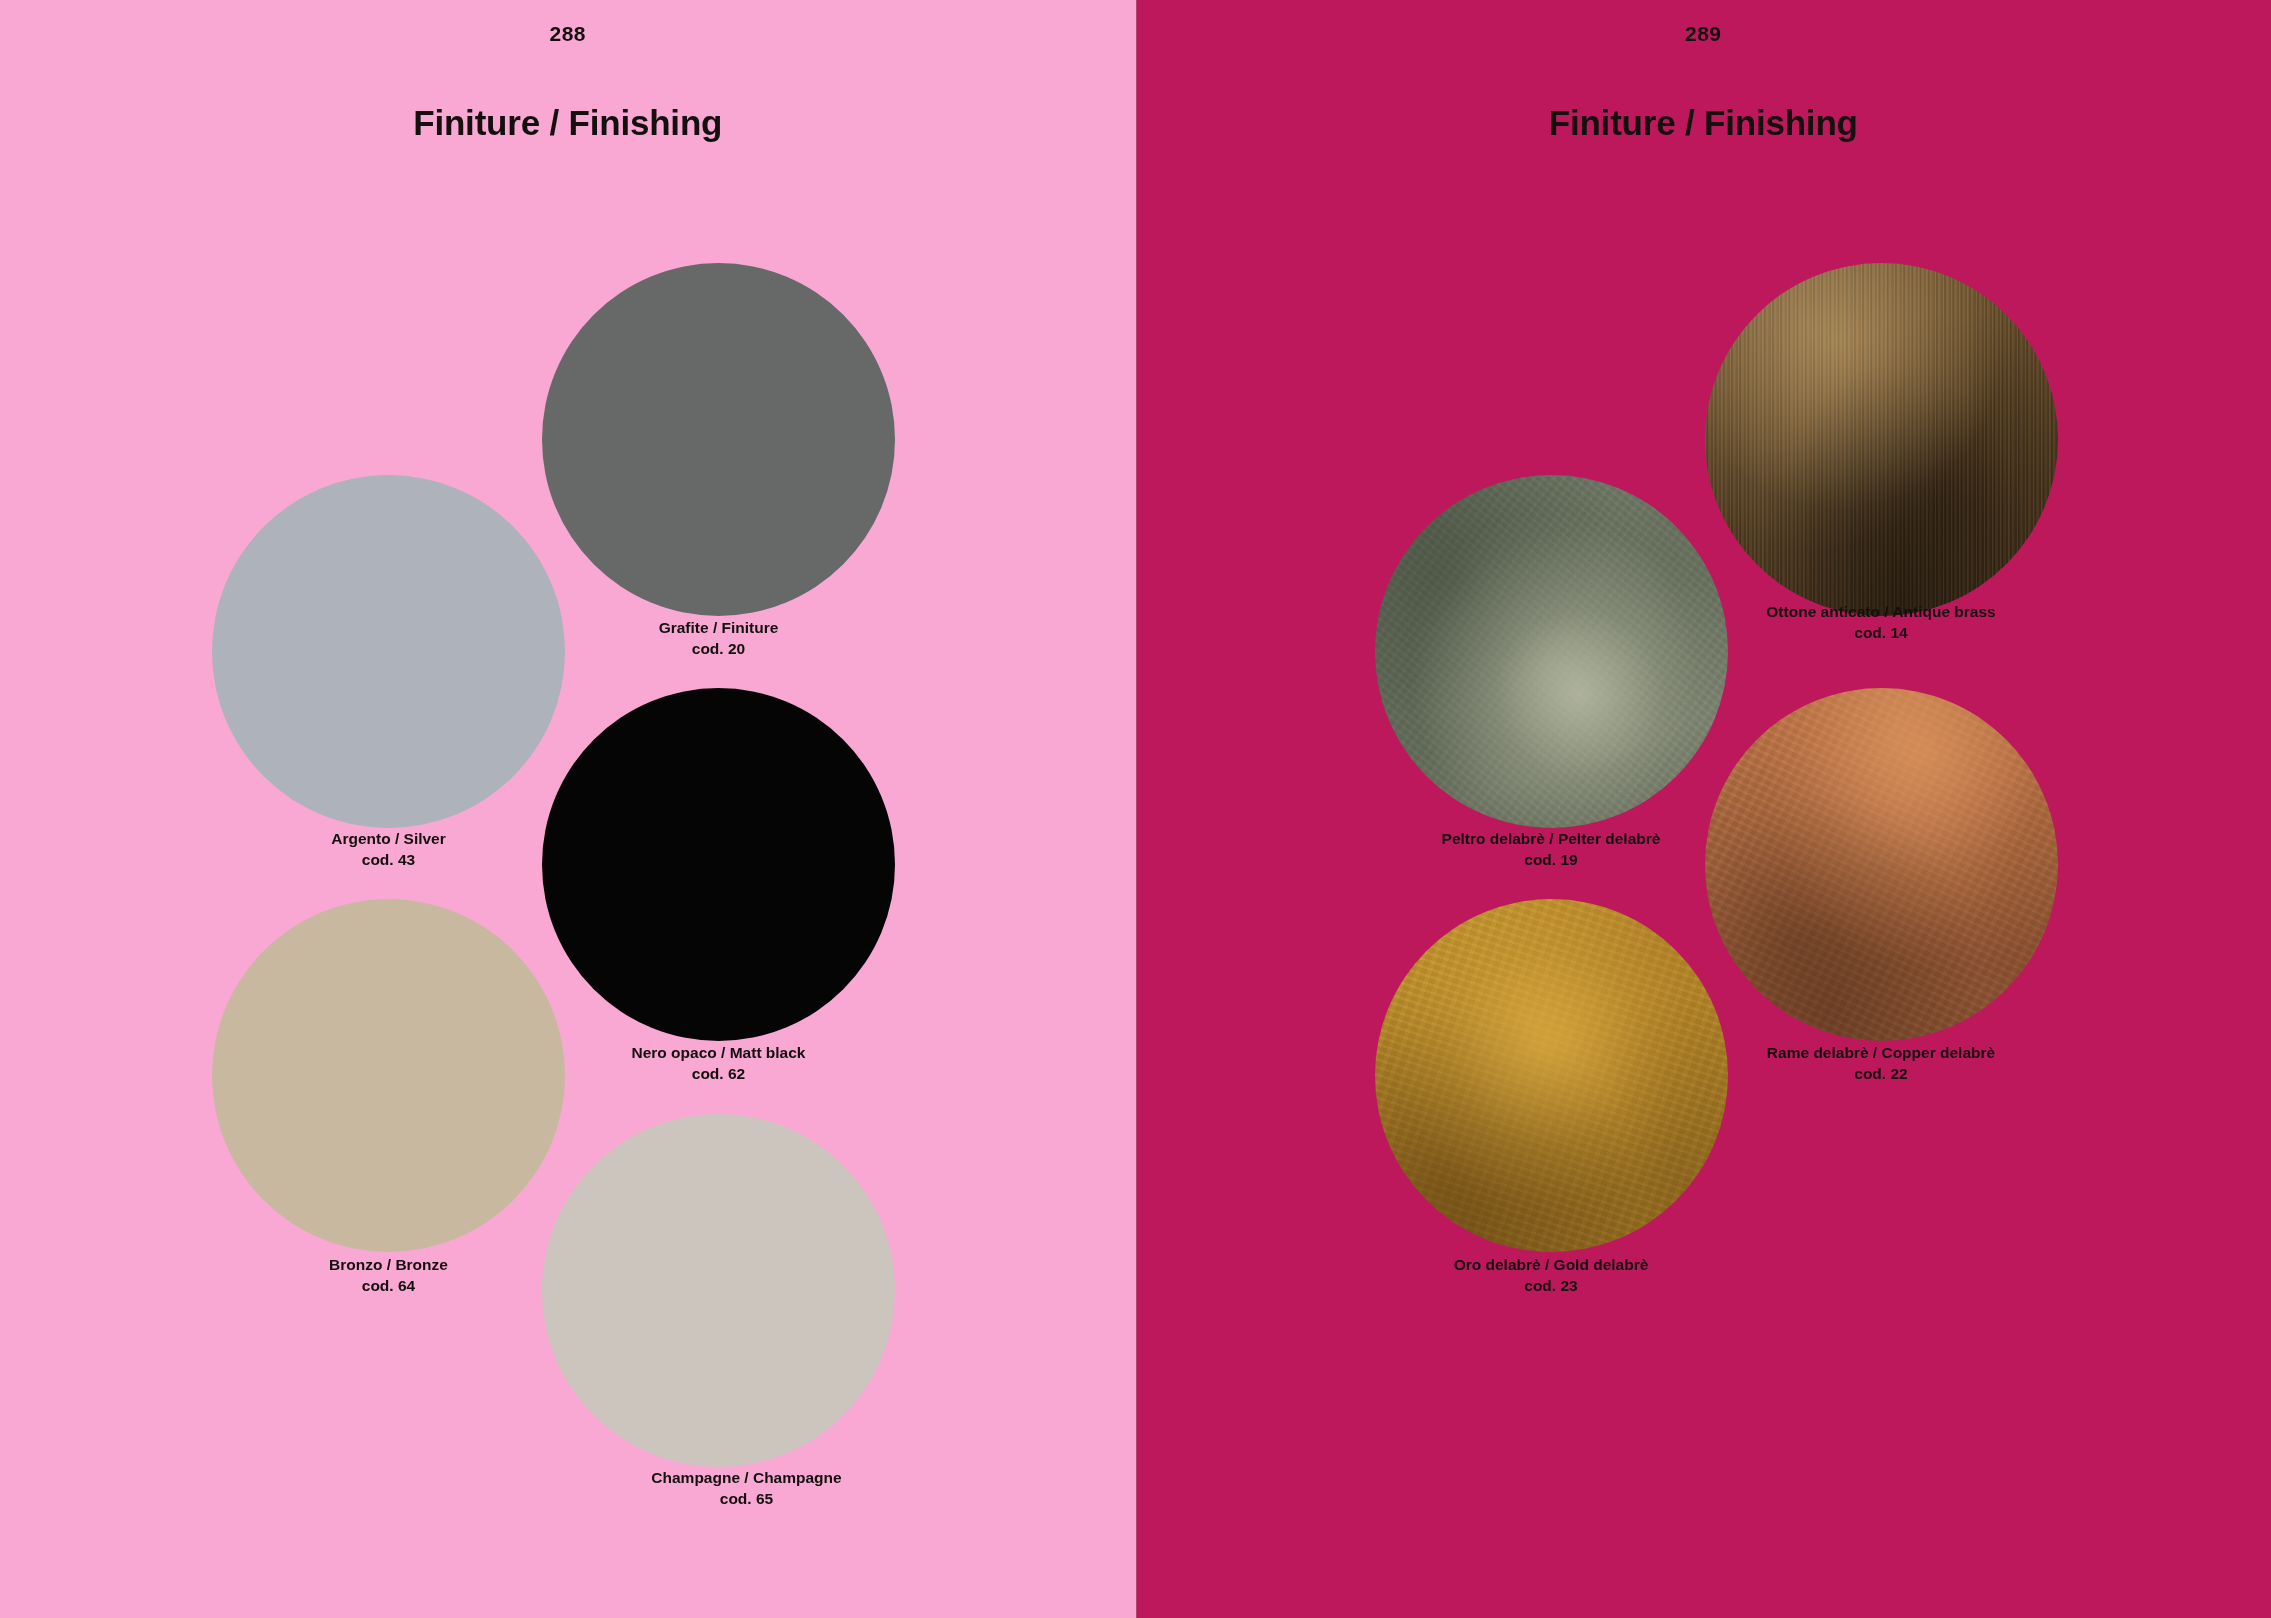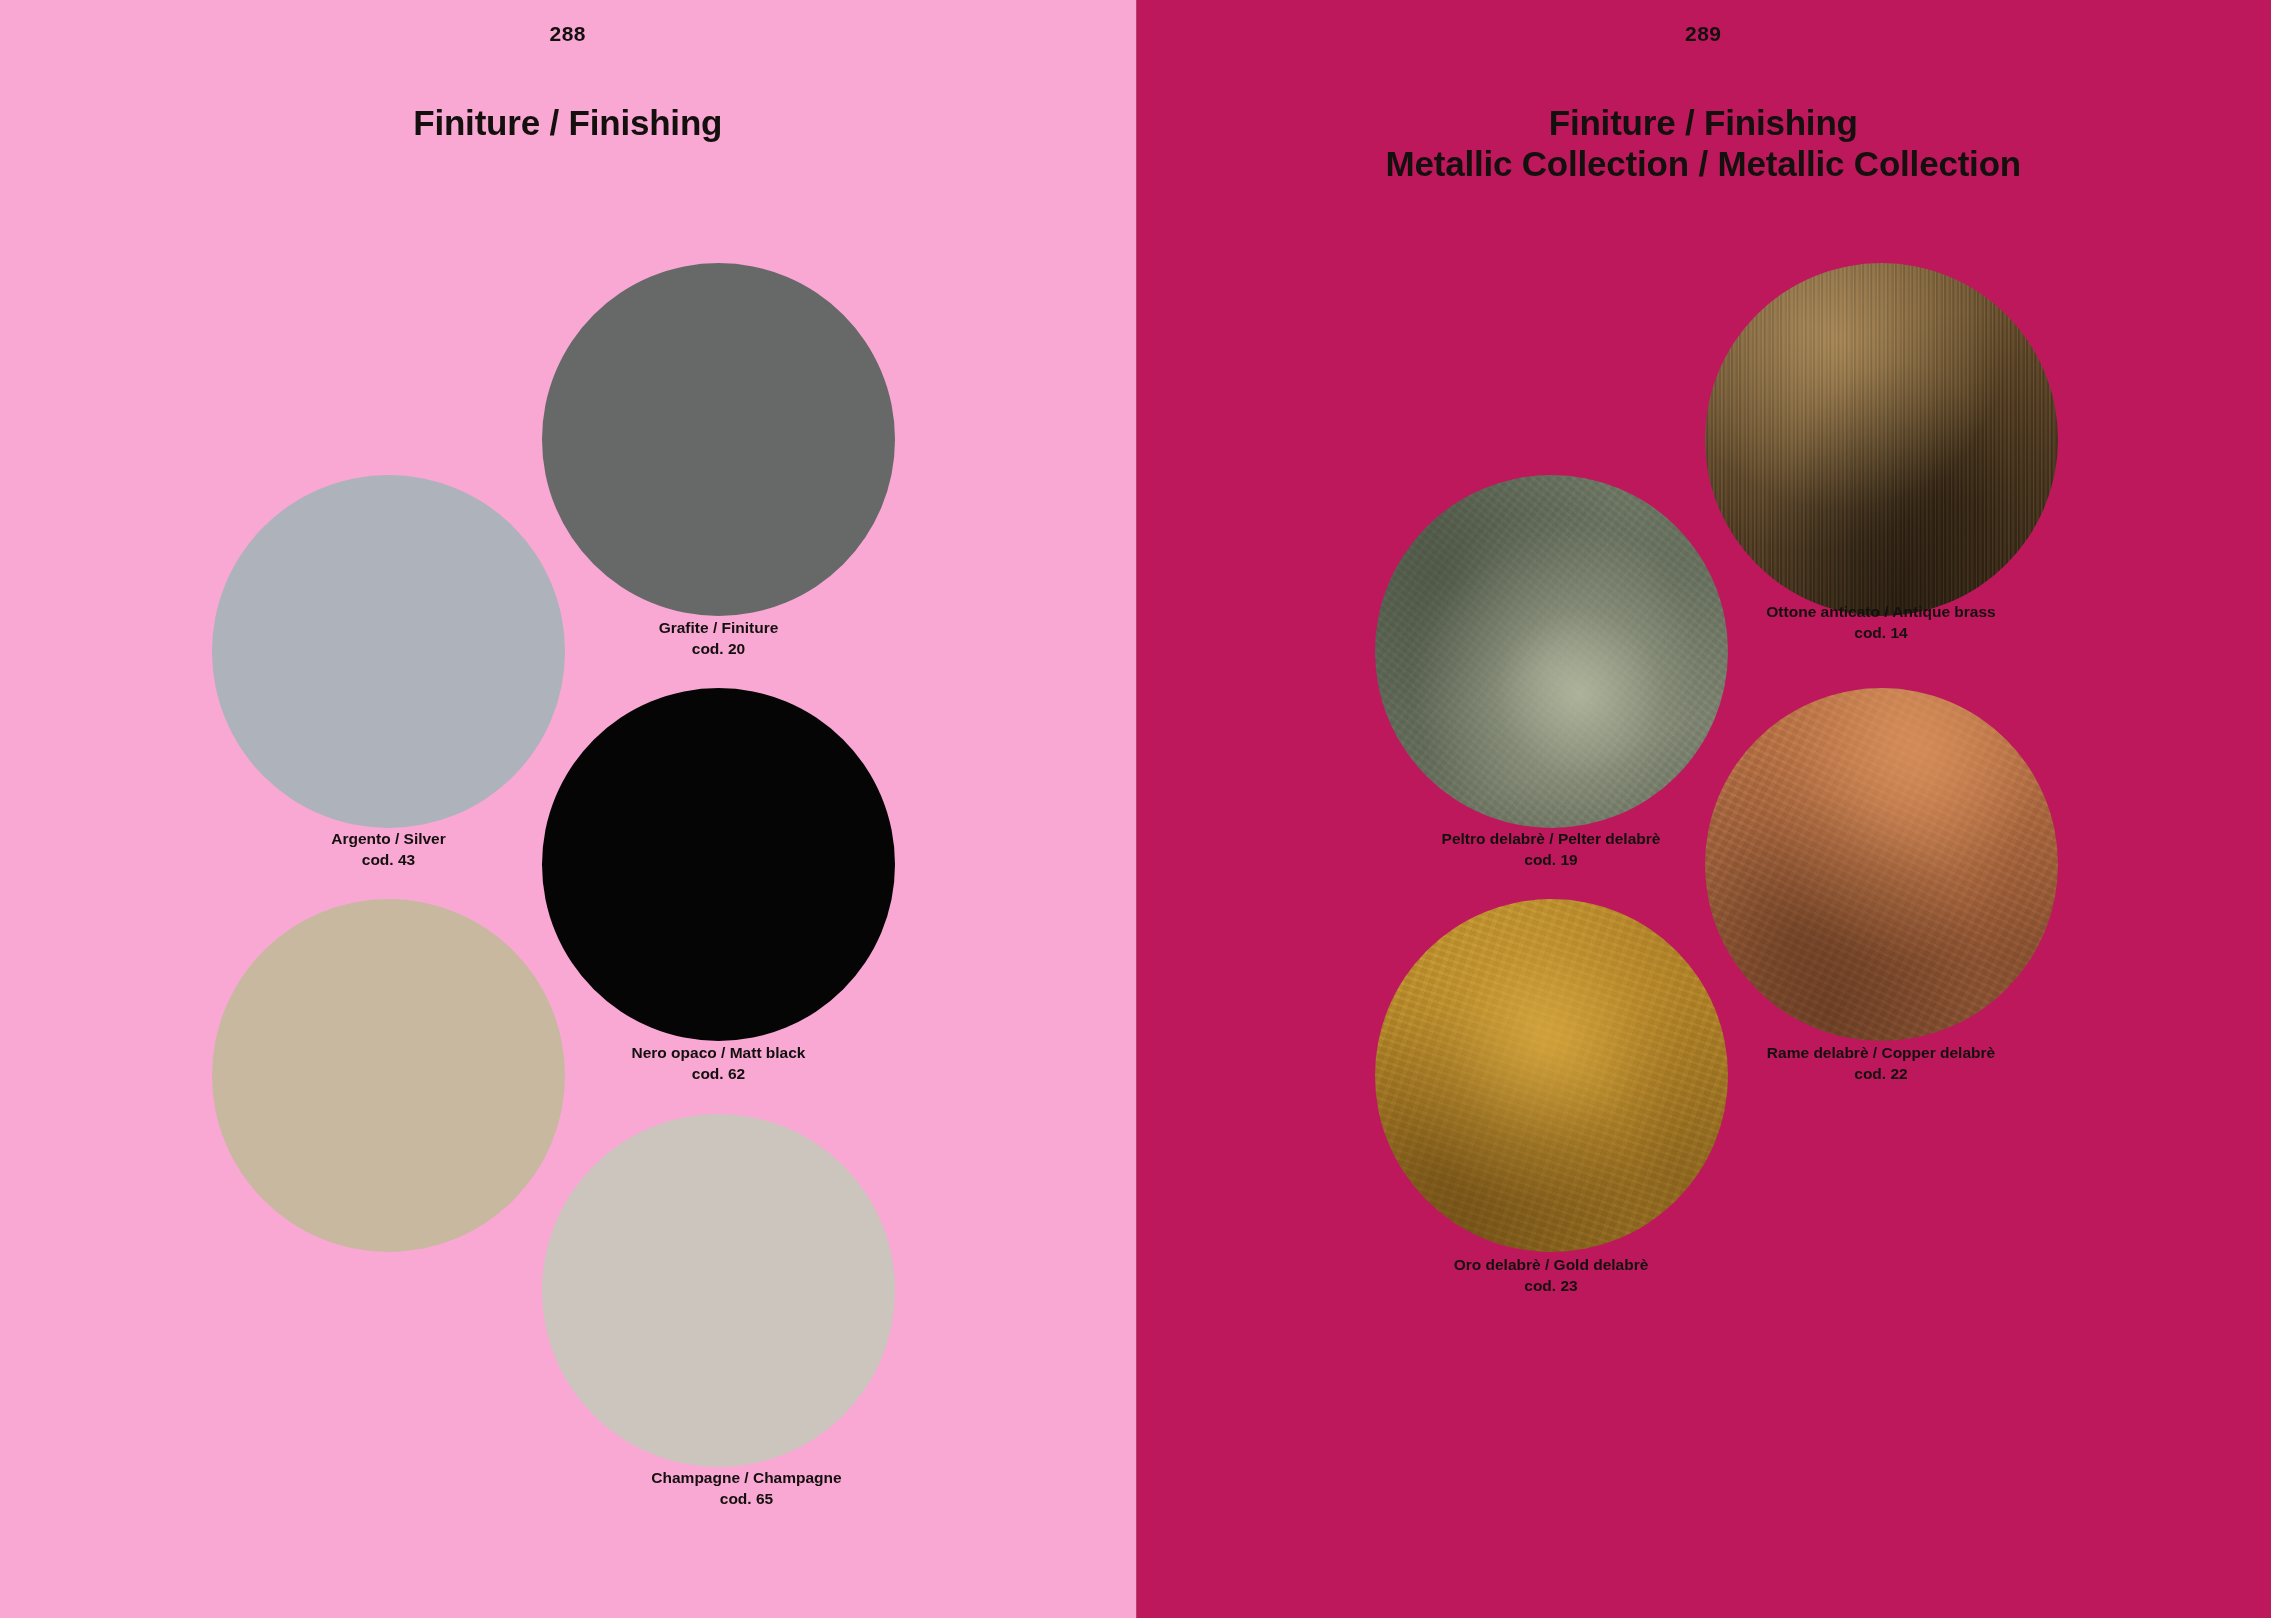--- a/index.html
+++ b/index.html
@@ -222,41 +222,44 @@
         <div class="disc flat-nero"></div>
       </div>
       <div class="caption" style="left:482px; top:1042px;">
         <span>Nero opaco / Matt black</span>
         <span class="code">cod. 62</span>
       </div>
 
       <div class="swatch" style="left:212px; top:899px; width:353px; height:353px;">
         <div class="disc flat-bronzo"></div>
       </div>
+      <div class="caption" style="left:152px; top:1254px;">
+        <span>Bronzo / Bronze</span>
+        <span class="code">cod. 64</span>
+      </div>
 
       <div class="swatch" style="left:542px; top:1114px; width:353px; height:353px;">
         <div class="disc flat-champagne"></div>
       </div>
       <div class="caption" style="left:510px; top:1467px;">
         <span>Champagne / Champagne</span>
         <span class="code">cod. 65</span>
       </div>
 
     </div>
   </div>
 
   <div class="gutter"></div>
 
   <div class="page page-right">
 
     <div class="folio">289</div>
 
     <div class="page-header">
       <div class="hline">Finiture / Finishing</div>
-      <div class="hline">Metallic Collection / Metallic Collection</div>
     </div>
 
     <div class="swatch-layer">
 
       <div class="swatch" style="left:569px; top:263px; width:353px; height:353px;">
         <div class="disc tex-brass"></div>
       </div>
       <div class="caption" style="left:509px; top:601px;">
         <span>Ottone anticato / Antique brass</span>
         <span class="code">cod. 14</span>

